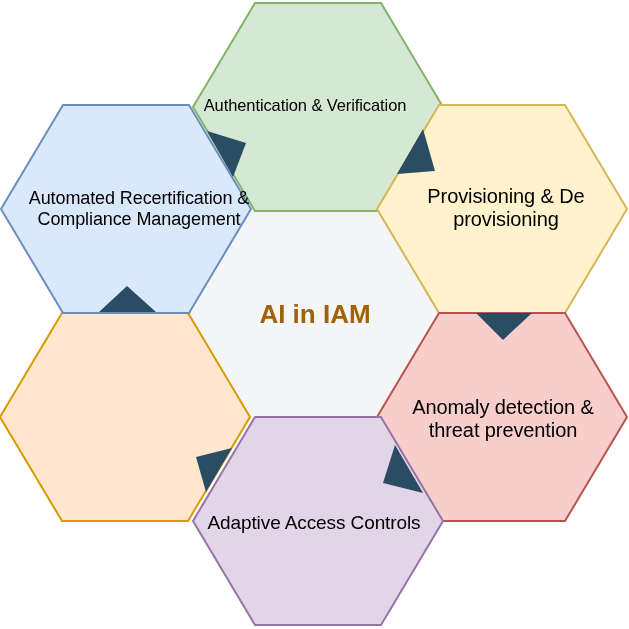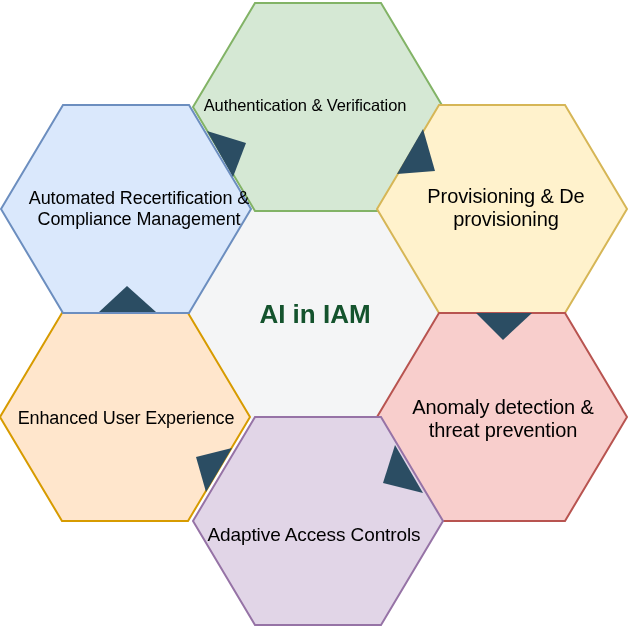--- a/index.html
+++ b/index.html
@@ -26,32 +26,32 @@
     text-align: center;
     color: #000000;
     line-height: 1.15;
     letter-spacing: -0.1px;
     white-space: normal;
   }
   
   .lbl-authentication { left: 305px; top: 105px; width: 270px; font-size: 16.5px; }
   .lbl-provisioning   { left: 506px; top: 208px; width: 180px; font-size: 20px;   }
   .lbl-anomaly        { left: 503px; top: 419px; width: 232px; font-size: 20px;   }
-  .lbl-adaptive       { left: 314px; top: 535px; width: 260px; font-size: 19px;   }
+  .lbl-adaptive       { left: 314px; top: 523px; width: 260px; font-size: 19px;   }
   .lbl-enhanced       { left: 126px; top: 418px; width: 250px; font-size: 18px;   }
   .lbl-automated      { left: 139px; top: 209px; width: 240px; font-size: 18px;   }
   .center-title {
     position: absolute;
     left: 315px; top: 314px;
     transform: translate(-50%, -50%);
     width: 220px;
     text-align: center;
     font-size: 26px;
     font-weight: bold;
-    color: #14532d;
+    color: #a16207;
     letter-spacing: 0px;
   }
 </style>
 </head>
 <body>
 
 <div class="stage" style="background: rgb(255, 255, 255);">
 
   <svg width="629" height="629" viewBox="0 0 629 629">
 
@@ -69,18 +69,17 @@
     <polygon points="476,313 532,313 503,340" fill="#2b4d63"></polygon>
     <polygon points="395,445 423,493 383,483" fill="#2b4d63"></polygon>
     <polygon points="232,448 196,457 206,492" fill="#2b4d63"></polygon>
     <polygon points="99,312 156,312 127,286" fill="#2b4d63"></polygon>
   </svg>
 
   <div class="hex-label lbl-provisioning">Provisioning &amp; De provisioning</div>
   <div class="hex-label lbl-authentication">Authentication &amp; Verification</div>
   <div class="hex-label lbl-anomaly">Anomaly detection &amp; threat prevention</div>
   <div class="hex-label lbl-adaptive">Adaptive Access Controls</div>
-  <div class="hex-label lbl-enhanced">Enhanced User Experience</div>
   <div class="hex-label lbl-automated">Automated Recertification &amp; Compliance Management</div>
 
   <div class="center-title">AI in IAM</div>
 
 </div>
 
 </body></html>

